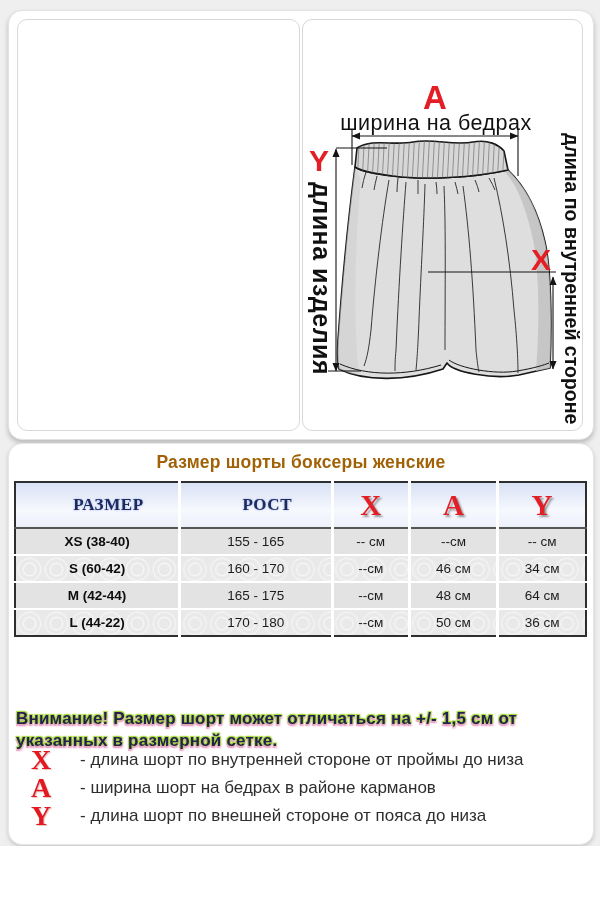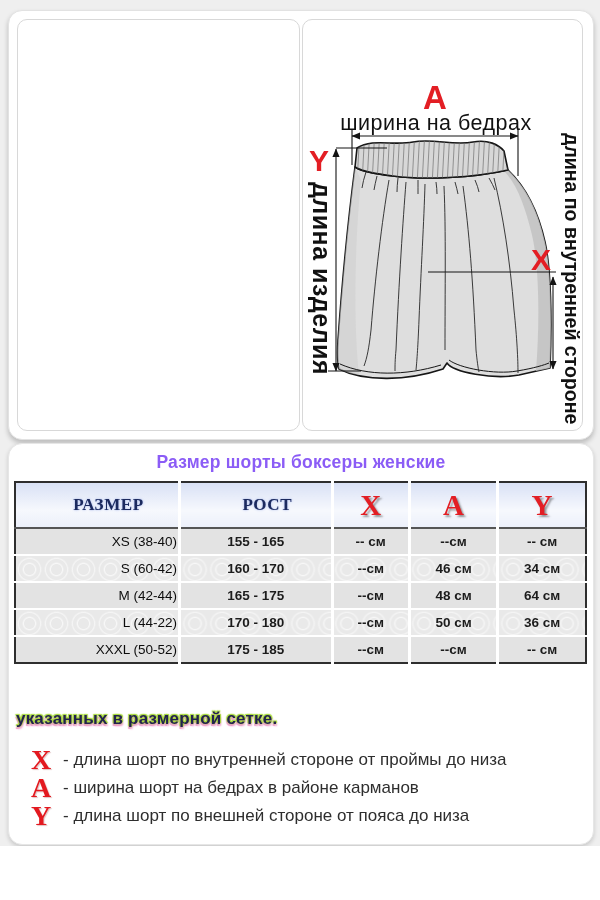--- a/index.html
+++ b/index.html
@@ -27,21 +27,21 @@
   .dg-vert{font-family:"Liberation Sans",sans-serif;font-weight:bold;fill:#111;}
 
   
   .bottom-card{
     position:absolute;left:8px;top:443px;width:584px;height:400px;
     background:#fff;border:1px solid #e6e6e6;border-radius:14px;
     box-shadow:0 2px 4px rgba(0,0,0,.16);
   }
   .page-title{
     position:absolute;left:0;top:8px;width:100%;text-align:center;
-    font-size:17.5px;font-weight:bold;color:#8b5cf6;letter-spacing:.2px;
+    font-size:17.5px;font-weight:bold;color:#a16207;letter-spacing:.2px;
   }
 
   table.size-table{
     position:absolute;left:5px;top:37px;width:573px;
     border-collapse:collapse;border:2px solid #2e2e2e;
     table-layout:fixed;
   }
   .size-table th{
     height:42px;vertical-align:middle;text-align:center;
     background:linear-gradient(to bottom,#d9e1f5 0%,#f6f8fd 62%,#ecf0fa 100%);
@@ -54,46 +54,46 @@
     text-shadow:0 0 3px #b9c6ee,0 0 1px #93a7e0;
     padding-left:24px;
   }
   .th-xay{
     font-family:"Liberation Serif",serif;font-weight:bold;font-size:29px;
     color:#e31e24;text-shadow:2px 2px 2px rgba(70,70,70,.55);
   }
   .size-table td{
     height:23px;text-align:center;vertical-align:middle;
     font-size:13.5px;color:#1c1c1c;background-color:#e3e3e3;
-    border-right:3px solid #fff;border-top:2px solid #fff;font-weight:bold;
+    border-right:3px solid #fff;border-top:2px solid #fff;
   }
   .size-table td:last-child{border-right:none;}
   .size-table tbody tr:first-child td{border-top:none;}
-  .size-table td.cell-size{font-weight:normal;color:#0d0d0d;text-align:right;}
+  .size-table td.cell-size{font-weight:bold;color:#0d0d0d;}
   .size-table tr.pat td{
     background-color:#e9e9e9;
     background-image:radial-gradient(circle,rgba(255,255,255,0) 5px,rgba(255,255,255,.65) 6px,rgba(255,255,255,0) 7.5px,rgba(255,255,255,0) 10px,rgba(255,255,255,.55) 11px,rgba(255,255,255,0) 12.5px);
     background-size:27px 27px;
   }
 
   .warning-note{
     position:absolute;left:7px;top:264px;width:570px;
     font-size:17px;font-weight:bold;line-height:1.28;color:#23214f;letter-spacing:.2px;
     text-shadow:0 0 2px #a6d838,-1px -1px 1px #a6d838,1px -1px 1px #a6d838,
                 -1px 2px 1px #f09ad0,1px 2px 2px #f09ad0;
   }
 
   .legend{position:absolute;left:14px;top:302px;width:560px;}
   .legend-row{display:flex;align-items:center;height:28px;}
   .legend-letter{
     font-family:"Liberation Serif",serif;font-weight:bold;font-size:28px;line-height:1;
     color:#e3191f;width:36px;text-align:center;flex:0 0 36px;
     text-shadow:1px 1px 1px rgba(130,10,10,.25);
   }
-  .legend-text{font-size:17px;color:#2e2e2e;margin-left:4px;}
+  .legend-text{font-size:17px;color:#2e2e2e;margin-left:21px;}
 </style>
 </head>
 <body>
 
 <div class="top-card">
   <div class="panel panel-left"></div>
 
   <div class="panel panel-right">
     <svg width="279" height="410" viewBox="0 0 279 410" xmlns="http://www.w3.org/2000/svg">
       <defs>
@@ -215,31 +215,25 @@
         <td>48 см</td>
         <td>64 см</td>
       </tr>
       <tr class="pat">
         <td class="cell-size">L (44-22)</td>
         <td>170 - 180</td>
         <td>--см</td>
         <td>50 см</td>
         <td>36 см</td>
       </tr>
-      <tr>
-        <td class="cell-size">XXXL (50-52)</td>
-        <td>175 - 185</td>
-        <td>--см</td>
-        <td>--см</td>
-        <td>-- см</td>
-      </tr>
     </tbody>
   </table>
 
   <div class="warning-note">
+    <div>Внимание! Размер шорт может отличаться на +/- 1,5 см от</div>
     <div>указанных в размерной сетке.</div>
   </div>
 
   <div class="legend">
     <div class="legend-row">
       <span class="legend-letter">X</span>
       <span class="legend-text">- длина шорт по внутренней стороне от проймы до низа</span>
     </div>
     <div class="legend-row">
       <span class="legend-letter">A</span>

